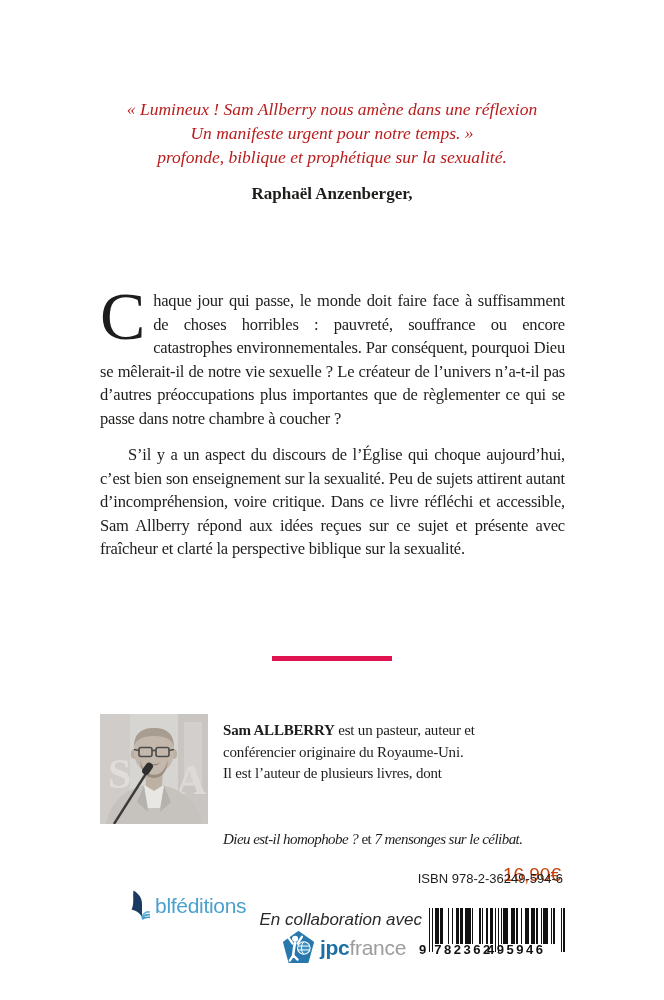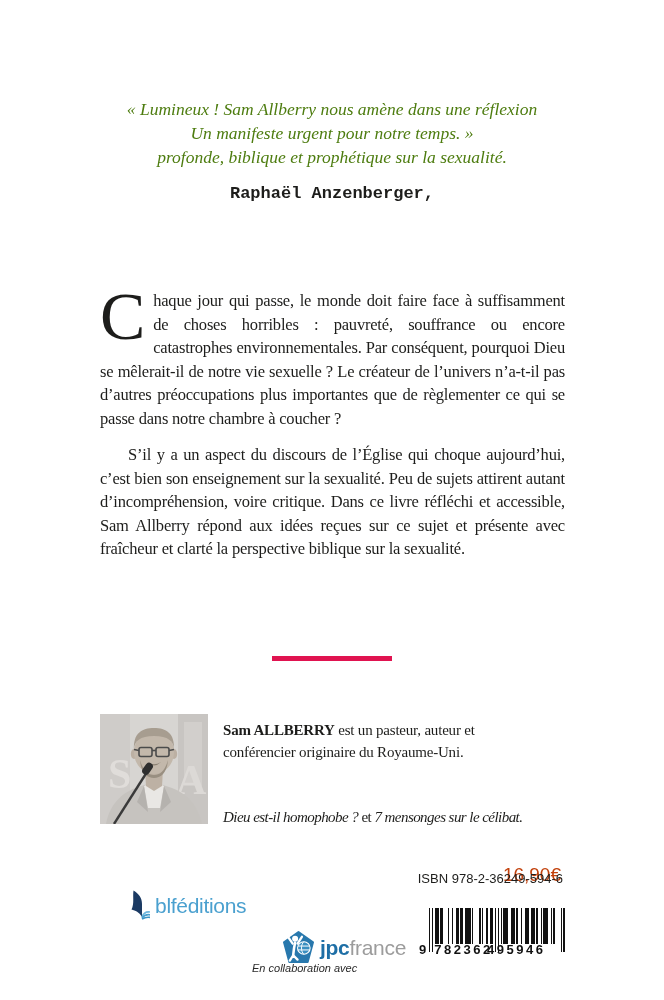--- a/index.html
+++ b/index.html
@@ -4,22 +4,22 @@
 <style>
   html,body { margin:0; padding:0; background:#ffffff; }
   .page {
     position:relative; width:664px; height:1000px; margin:0 auto;
     background:#ffffff; overflow:hidden;
     font-family:"Liberation Serif", serif; color:#1d1d1b;
   }
 
   
   .quote-section { position:absolute; top:97px; left:0; width:664px; text-align:center; }
-  .quote-line { display:block; font-style:italic; font-size:17.5px; line-height:24px; color:#4d7c0f; }
-  .quote-author { margin-top:13px; font-family:Liberation Mono, monospace; font-weight:700; font-size:17px; line-height:23px; }
+  .quote-line { display:block; font-style:italic; font-size:17.5px; line-height:24px; color:#b91c1c; }
+  .quote-author { margin-top:13px; font-family:Liberation Serif, serif; font-weight:700; font-size:17px; line-height:23px; }
   .quote-role { font-family:"Liberation Sans", sans-serif; font-size:16px; line-height:22px; }
 
   
   .body-section { position:absolute; top:289px; left:100px; width:465px; text-align:justify;
                   font-size:16.5px; line-height:23.5px; letter-spacing:-0.2px; }
   .body-section p { margin:0; }
   .dropcap { float:left; font-size:68px; line-height:49px; padding:3px 8px 0 0; }
   .para2 { margin-top:13px !important; text-indent:28px; }
 
   
@@ -40,22 +40,22 @@
   .isbn { position:absolute; top:871px; left:361px; width:202px; text-align:right;
           font-family:"Liberation Sans", sans-serif; font-size:13px; color:#1d1d1b; }
   .barcode { position:absolute; top:908px; left:419px; width:160px; height:52px; }
   .barcode-digit { position:absolute; top:35px; font-family:"Liberation Sans", sans-serif;
                    font-weight:700; font-size:13px; line-height:14px; color:#111; }
   .bd-first { left:0; }
   .bd-left  { left:14px; width:61px; text-align:center; letter-spacing:2.5px; }
   .bd-right { left:68px; width:61px; text-align:left; letter-spacing:2.5px; }
 
   
-  .collab-label { position:absolute; top:962px; left:252px; width:170px; text-align:left;
-                  font-family:"Liberation Sans", sans-serif; font-style:italic; font-size:11px; color:#2a2a2a; }
+  .collab-label { position:absolute; top:910px; left:252px; width:170px; text-align:right;
+                  font-family:"Liberation Sans", sans-serif; font-style:italic; font-size:17px; color:#2a2a2a; }
   .blf-logo { position:absolute; left:129px; top:890px; display:flex; align-items:center; }
   .blf-text { margin-left:5px; font-family:"Liberation Sans", sans-serif; font-size:21px;
               letter-spacing:-0.3px; color:var(--blf-blue,#4aa0cf); }
   .jpc-logo { position:absolute; left:283px; top:931px; display:flex; align-items:center; }
   .jpc-text { margin-left:6px; font-family:"Liberation Sans", sans-serif; font-size:21px; letter-spacing:-0.3px; }
   .jpc-text-bold { font-weight:700; color:var(--jpc-text-blue,#1e6fa6); }
   .jpc-text-light { color:var(--jpc-text-gray,#9c9c9c); }
 </style>
 </head>
 <body>
@@ -99,20 +99,21 @@
       <rect x="56" y="33.5" width="13" height="9" rx="2" fill="none" stroke="#4b4b4b" stroke-width="1.6"></rect>
       <line x1="52" y1="36.5" x2="56" y2="36.5" stroke="#4b4b4b" stroke-width="1.6"></line>
       <line x1="39" y1="36.5" x2="34" y2="35.5" stroke="#4b4b4b" stroke-width="1.4"></line>
       <line x1="69" y1="36.5" x2="74" y2="35.5" stroke="#4b4b4b" stroke-width="1.4"></line>
       <line x1="14" y1="110" x2="47" y2="58" stroke="#3a3a3a" stroke-width="2.4"></line>
       <rect x="41" y="51" width="13" height="7.5" rx="3.7" transform="rotate(-55 47.5 54.7)" fill="#2e2e2e"></rect>
     </svg>
     <div class="author-bio">
       <span class="bio-line"><span class="bio-name">Sam ALLBERRY</span><span> est un pasteur, auteur et</span></span>
       <span class="bio-line">conférencier originaire du Royaume-Uni.</span>
+      <span class="bio-line">Il est l’auteur de plusieurs livres, dont</span>
       <span class="bio-line bio-line-4"><span class="bio-title">Dieu est-il homophobe ?</span><span> et </span><span class="bio-title">7 mensonges sur le célibat.</span></span>
     </div>
   </div>
 
   <div class="price">16,90€</div>
   <div class="isbn">ISBN 978-2-36249-594-6</div>
   <div class="barcode">
     <div><svg width="160" height="46" viewBox="0 0 160 46" shape-rendering="crispEdges" xmlns="http://www.w3.org/2000/svg">
           <rect x="10.00" y="0" width="1.49" height="44" fill="#111"></rect>
           <rect x="12.86" y="0" width="1.49" height="44" fill="#111"></rect>

